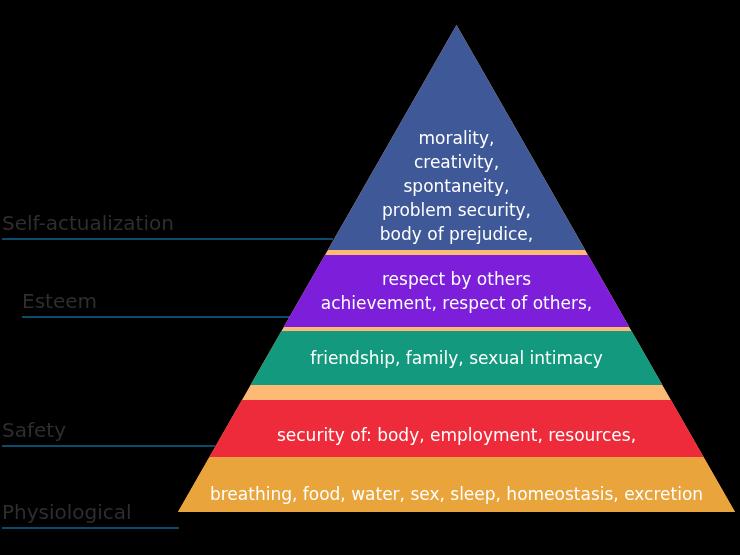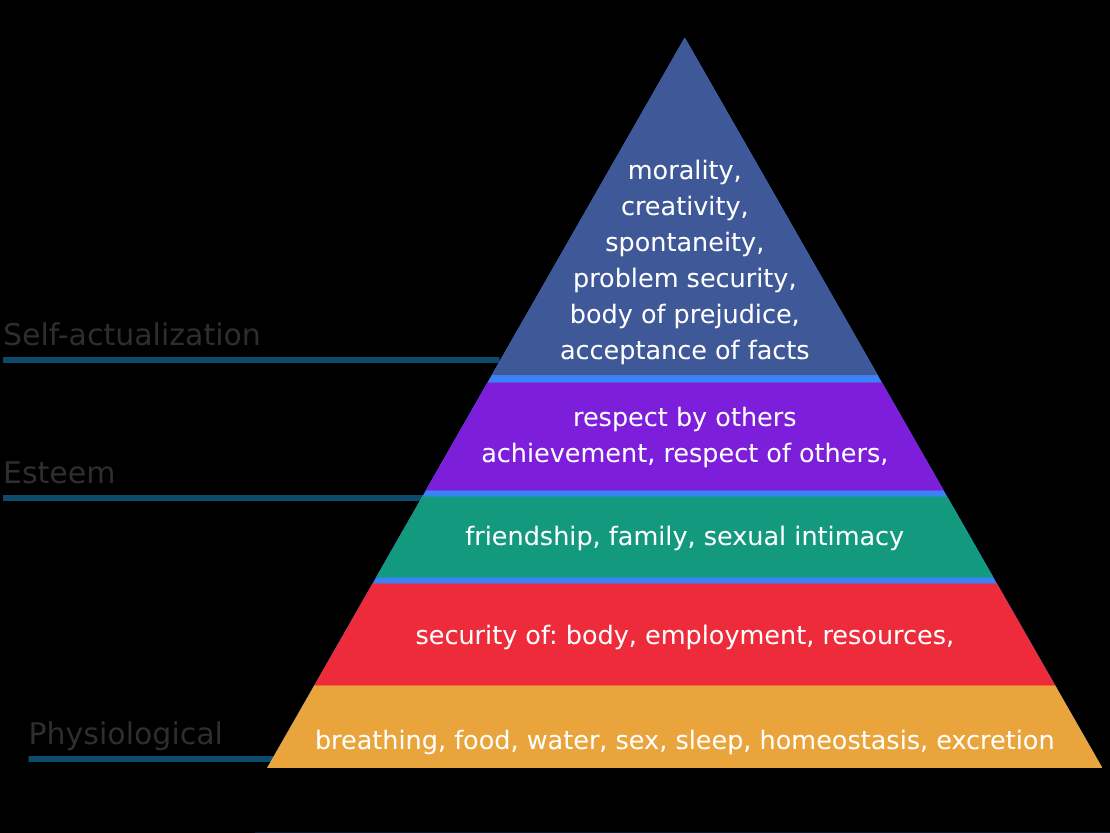--- a/index.html
+++ b/index.html
@@ -16,86 +16,88 @@
     font-family: "DejaVu Sans", "Liberation Sans", sans-serif;
   }
 
   
   .pyramid {
     position: absolute;
     left: 178px;
     top: 25px;
     width: 557px;
     height: 487px;
-    background: #3b82f6; 
+    background: #fdba74; 
     clip-path: polygon(50% 0, 0 100%, 100% 100%);
   }
   .band {
     position: absolute;
     left: 0;
     width: 100%;
     display: flex;
     flex-direction: column;
     align-items: center;
     justify-content: center;
     color: #ffffff;
     font-size: 17px;
     line-height: 24px;
     text-align: center;
   }
   .band-0 { top: 0;     height: 225px; justify-content: flex-end; padding-bottom: 4px; box-sizing: border-box; }
   .band-1 { top: 230px; height: 72px; }
   .band-2 { top: 306px; height: 54px; }
-  .band-3 { top: 364px; height: 70px; }
+  .band-3 { top: 375px; height: 70px; }
   .band-4 { top: 432px; height: 73px; }
   .band .line { white-space: nowrap; }
 
   
   .side-label {
     position: absolute;
     left: 2px;
     color: #2e2e2e;
     font-size: 20px;
     line-height: 24px;
     padding-bottom: 3px;
-    border-bottom: 4px solid #0c4a6e;
+    border-bottom: 2px solid #0c4a6e;
     box-sizing: border-box;
     white-space: nowrap;
     overflow: visible;
   }
   .label-0 { top: 211px; width: 331px; }
-  .label-1 { top: 303px; width: 286px; }
+  .label-1 { top: 289px; width: 286px; margin-left: 20px; }
   .label-2 { top: 351px; width: 251px; }
   .label-3 { top: 418px; width: 213px; }
-  .label-4 { top: 477px; width: 177px; margin-left: 17px; }
+  .label-4 { top: 500px; width: 177px; }
 </style>
 </head>
 <body>
 
 <div class="stage">
 
   <div class="side-label label-0">
     <span>Self-actualization</span>
   </div>
   <div class="side-label label-1">
     <span>Esteem</span>
+  </div>
+  <div class="side-label label-3">
+    <span>Safety</span>
   </div>
   <div class="side-label label-4">
     <span>Physiological</span>
   </div>
 
   <div class="pyramid">
 
     <div class="band band-0" style="background-color: rgb(63, 89, 152);">
       <div class="line">morality,</div>
       <div class="line">creativity,</div>
       <div class="line">spontaneity,</div>
       <div class="line">problem security,</div>
       <div class="line">body of prejudice,</div>
-      <div class="line">acceptance of facts</div>
     </div>
 
     <div class="band band-1" style="background-color: rgb(125, 30, 219);">
       <div class="line">respect by others</div>
       <div class="line">achievement, respect of others,</div>
     </div>
 
     <div class="band band-2" style="background-color: rgb(19, 153, 126);">
       <div class="line">friendship, family, sexual intimacy</div>
     </div>

